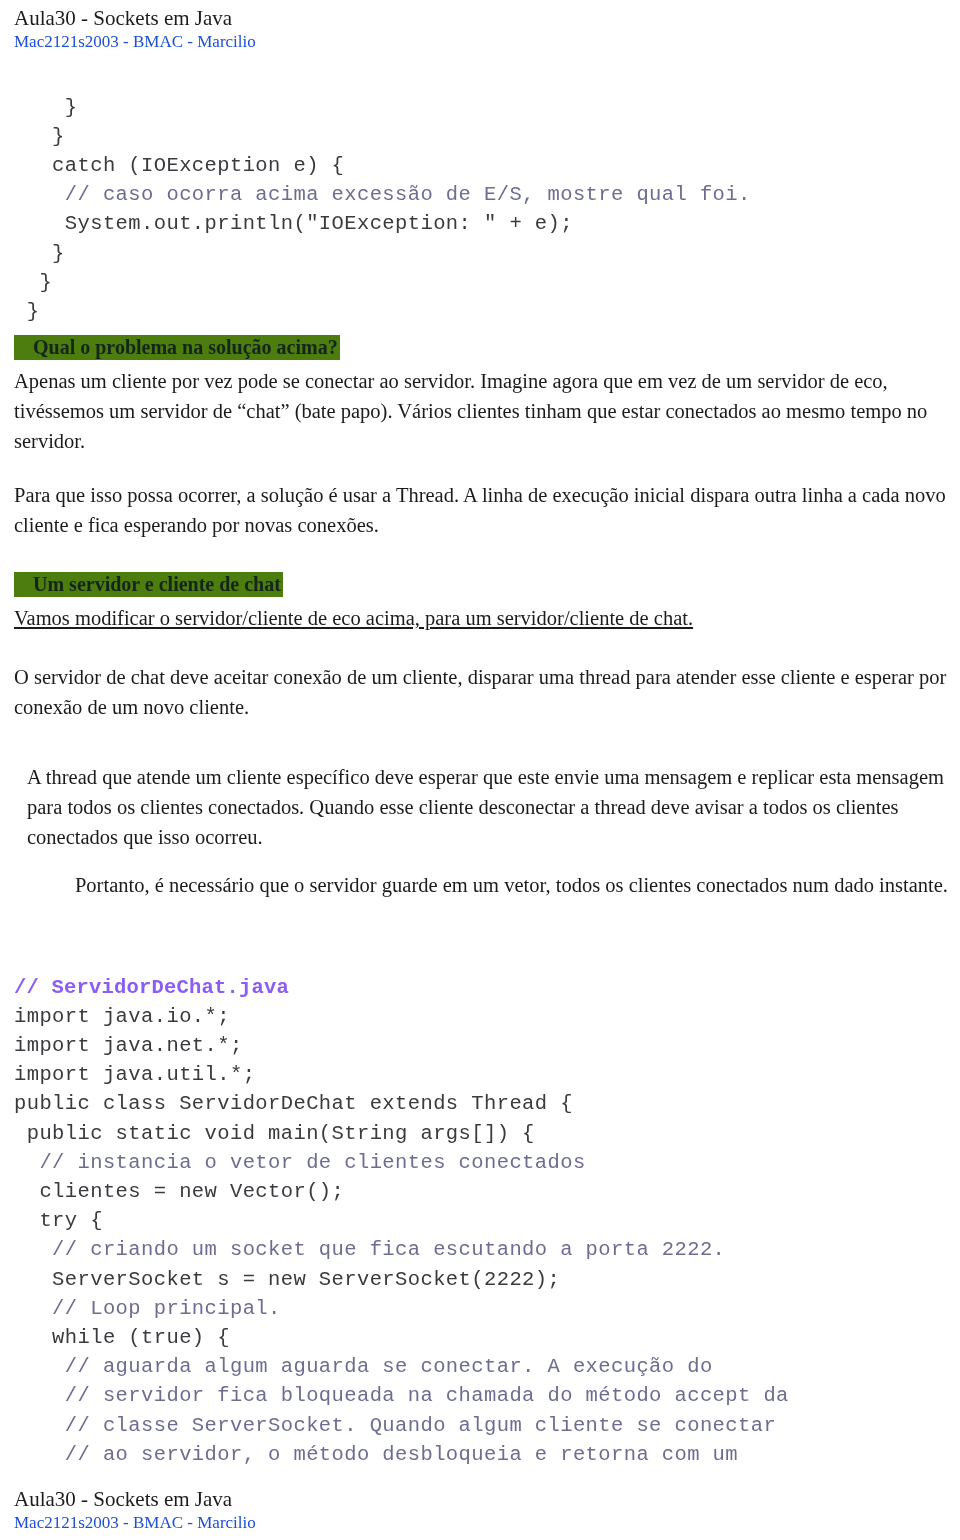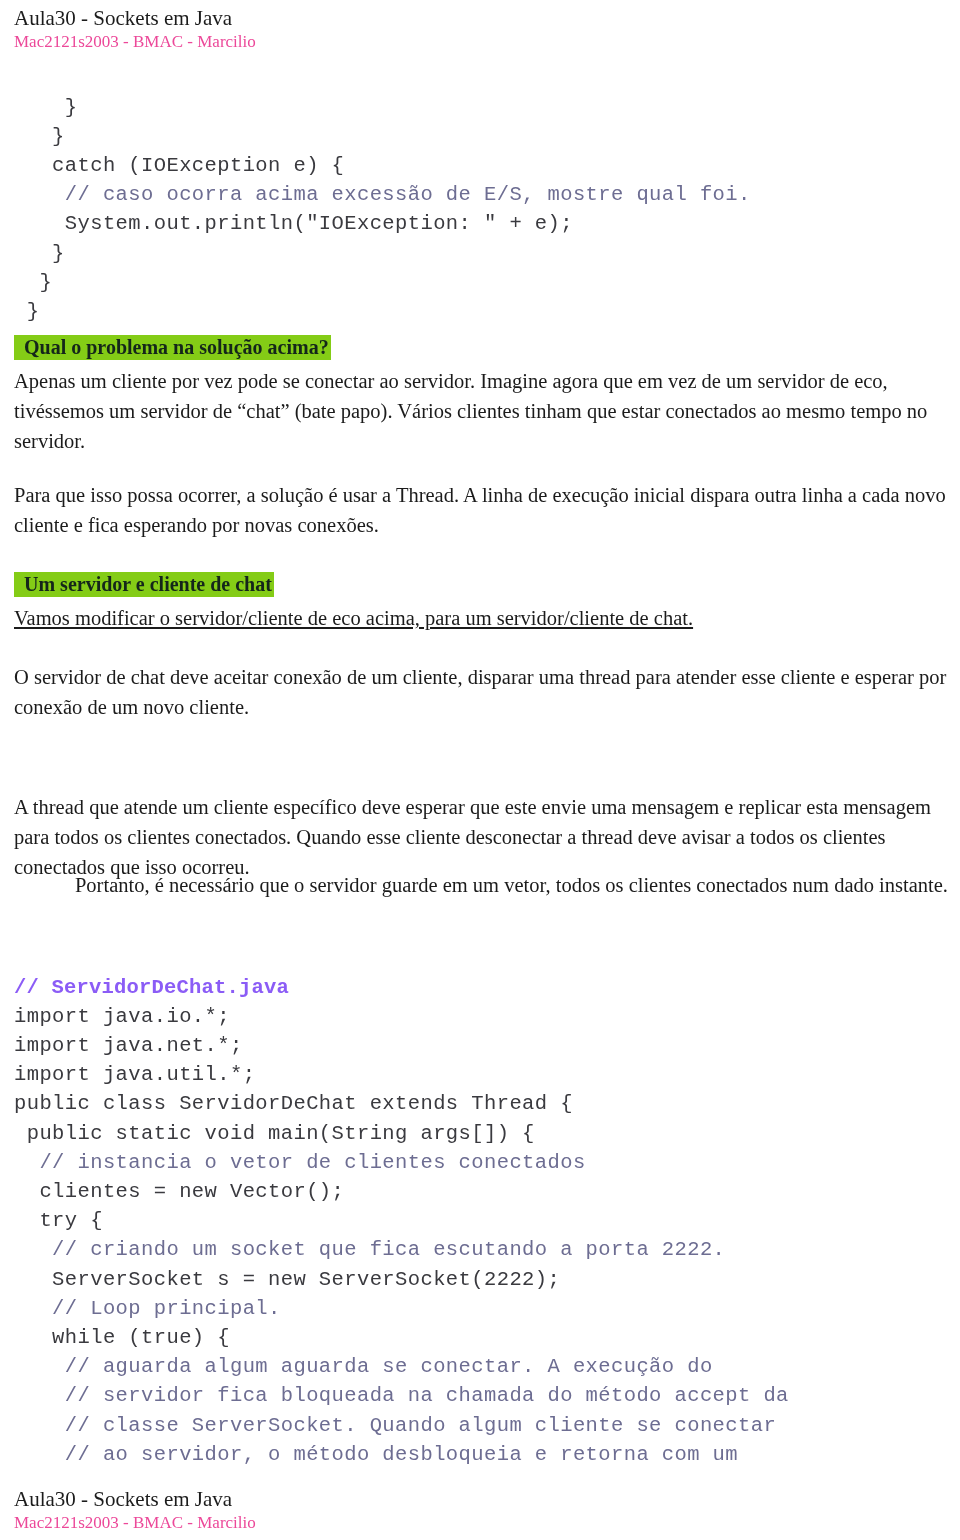--- a/index.html
+++ b/index.html
@@ -31,21 +31,21 @@
     font-family: "Liberation Serif", "DejaVu Serif", serif;
     font-size: 21px;
     line-height: 25px;
     color: #1c1c1c;
     white-space: nowrap;
   }
   .running-head .line2 {
     font-family: "Liberation Serif", "DejaVu Serif", serif;
     font-size: 17px;
     line-height: 22px;
-    color: #ec4899;
+    color: #1d4ed8;
     white-space: nowrap;
   }
   #doc-header { top: 6px; }
   #doc-footer { top: 1487px; }
 
   
   .code-block {
     position: absolute;
     left: 14px;
     font-family: "Liberation Mono", "DejaVu Sans Mono", monospace;
@@ -67,24 +67,24 @@
     left: 14px;
     width: 934px;
     font-family: "Liberation Serif", "DejaVu Serif", serif;
     font-size: 20.5px;
     line-height: 30px;
     color: #1b1b1b;
     text-align: left;
   }
   .hl {
     display: inline;
-    background: #84cc16;
+    background: #4d7c0f;
     font-weight: bold;
     color: #14261a;
-    padding: 1px 2px 2px 10px;
+    padding: 1px 2px 2px 19px;
     font-size: 20px;
   }
   .heading-row {
     position: absolute;
     left: 14px;
   }
 </style>
 </head>
 <body>
 
@@ -113,21 +113,21 @@
   <div class="prose" style="top:366px;">Apenas um cliente por vez pode se conectar ao servidor. Imagine agora que em vez de um servidor de eco, tivéssemos um servidor de “chat” (bate papo). Vários clientes tinham que estar conectados ao mesmo tempo no servidor.</div>
 
   <div class="heading-row" style="top:573px;">
     <span class="hl">Um servidor e cliente de chat</span>
   </div>
 
   <div class="prose" style="top:603px;text-decoration:underline;">Vamos modificar o servidor/cliente de eco acima, para um servidor/cliente de chat.</div>
 
   <div class="prose" style="top:662px;">O servidor de chat deve aceitar conexão de um cliente, disparar uma thread para atender esse cliente e esperar por conexão de um novo cliente.</div>
 
-  <div class="prose" style="top:792px;">A thread que atende um cliente específico deve esperar que este envie uma mensagem e replicar esta mensagem para todos os clientes conectados. Quando esse cliente desconectar a thread deve avisar a todos os clientes conectados que isso ocorreu.</div>
+  <div class="prose" style="top:762px;margin-left:13px;">A thread que atende um cliente específico deve esperar que este envie uma mensagem e replicar esta mensagem para todos os clientes conectados. Quando esse cliente desconectar a thread deve avisar a todos os clientes conectados que isso ocorreu.</div>
 
   <div class="prose" style="top:870px;text-align:right;">Portanto, é necessário que o servidor guarde em um vetor, todos os clientes conectados num dado instante.</div>
 
   <pre class="code-block" id="code-main"><span class="cap">// ServidorDeChat.java</span>
 <span>import java.io.*;</span>
 <span>import java.net.*;</span>
 <span>import java.util.*;</span>
 <span>public class ServidorDeChat extends Thread {</span>
 <span> public static void main(String args[]) {</span>
 <span class="cmt">  // instancia o vetor de clientes conectados</span>

